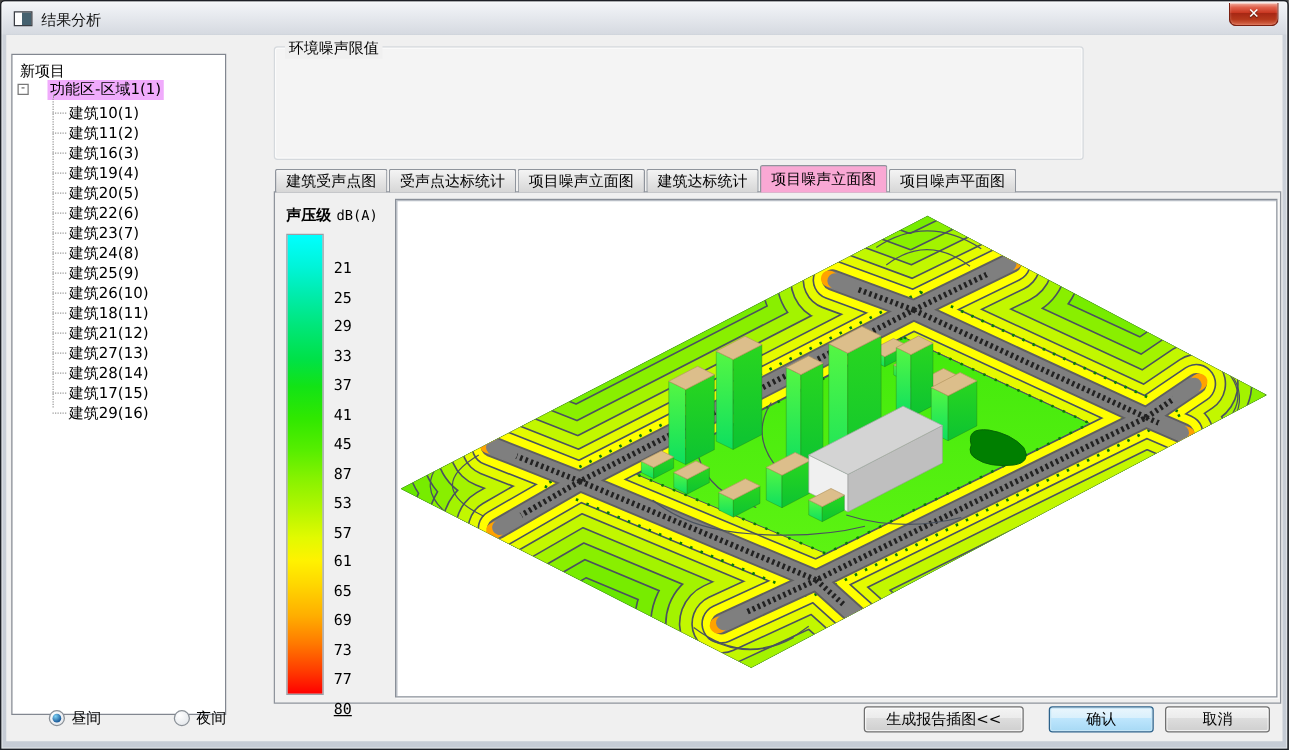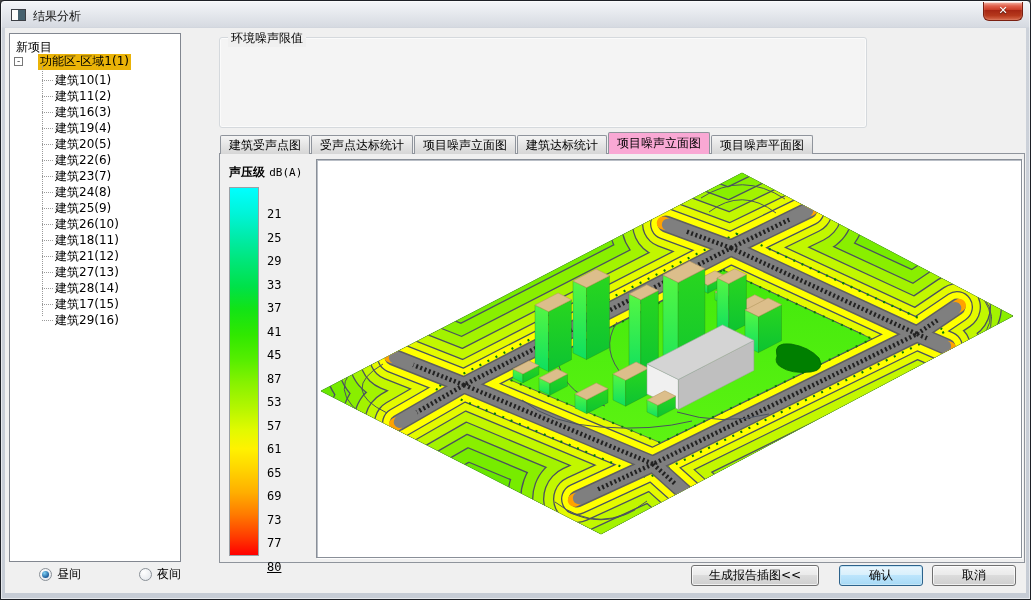--- a/index.html
+++ b/index.html
@@ -16,27 +16,27 @@
   .title-text { position:absolute; left:32px; top:7px; font-size:12px; color:#111; }
   .close-btn { position:absolute; top:1px; right:7px; width:40px; height:19px;
     border:1px solid #7a1f10; border-top:none; border-radius:0 0 6px 6px;
     background:linear-gradient(#f3b7a9 0%,#e0604b 22%,#c93822 45%,#a62613 46%,#b5381c 75%,#d8684a 100%);
     box-shadow:inset 0 1px 0 rgba(255,255,255,.55), inset 0 0 2px rgba(255,255,255,.35);
     color:#fff; text-align:center; line-height:17px; font-size:11px; font-weight:bold; cursor:pointer;
     text-shadow:0 1px 1px rgba(0,0,0,.6); }
   .client { position:absolute; left:4px; top:27px; right:4px; bottom:6px; background:#f0f0f0; }
 
   
-  .tree-panel { position:absolute; left:4px; top:5px; width:172px; height:529px;
+  .tree-panel { position:absolute; left:4px; top:15px; width:172px; height:529px;
     background:#fff; border:1px solid #828790; overflow:hidden; }
   .tree-header { position:absolute; left:6px; top:5px; }
   .tree-root-row { position:absolute; left:0; top:20px; height:16px; width:100%; }
   .expander { position:absolute; left:4px; top:3px; width:9px; height:9px; background:#fff;
     border:1px solid #787878; font-size:9px; line-height:7px; text-align:center; color:#333; cursor:pointer; }
-  .tree-root-label { position:absolute; left:28px; top:0; background:#eab308; color:#000;
+  .tree-root-label { position:absolute; left:28px; top:0; background:#f0abfc; color:#000;
     padding:0 2px; height:16px; line-height:15px; cursor:pointer; }
   #tree-children { position:absolute; left:0; top:38px; width:100%; }
   .vline { position:absolute; left:32px; top:-6px; width:1px; border-left:1px dotted #9a9a9a; }
   .tree-row { position:relative; height:16px; line-height:16px; padding-left:45px; white-space:nowrap; cursor:pointer; }
   .tree-row::before { content:""; position:absolute; left:32px; top:8px; width:11px; border-top:1px dotted #9a9a9a; }
 
   
   .groupbox { position:absolute; left:214px; top:9px; width:648px; height:91px;
     border:1px solid #d5d9dd; border-radius:3px; background:#f4f4f4; box-shadow:inset 0 0 0 1px #fbfbfb; }
   .groupbox-title { position:absolute; left:8px; top:-8px; background:#f0f0f0; padding:0 3px; color:#000; }

